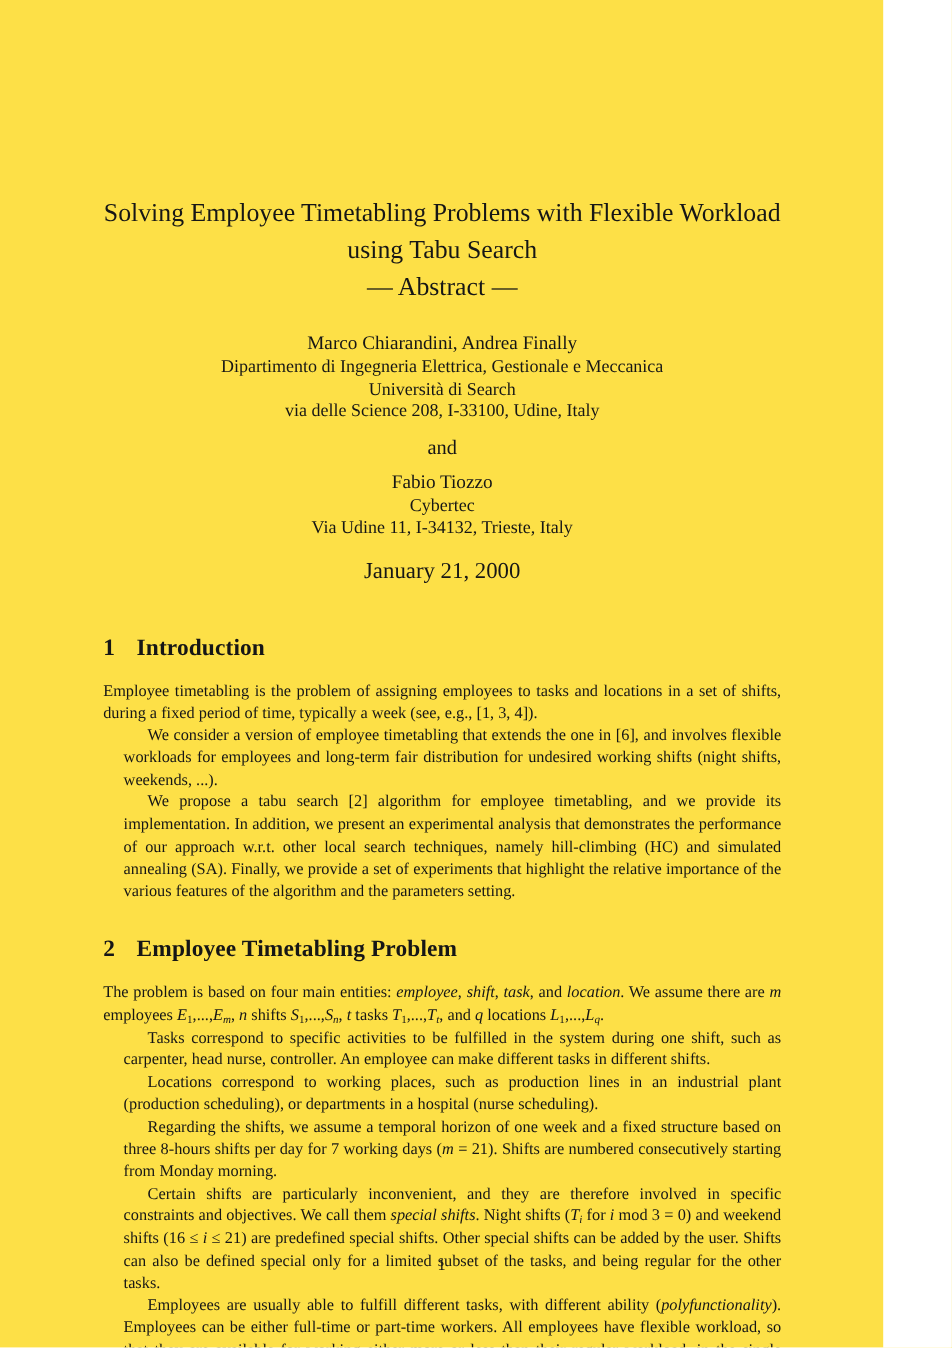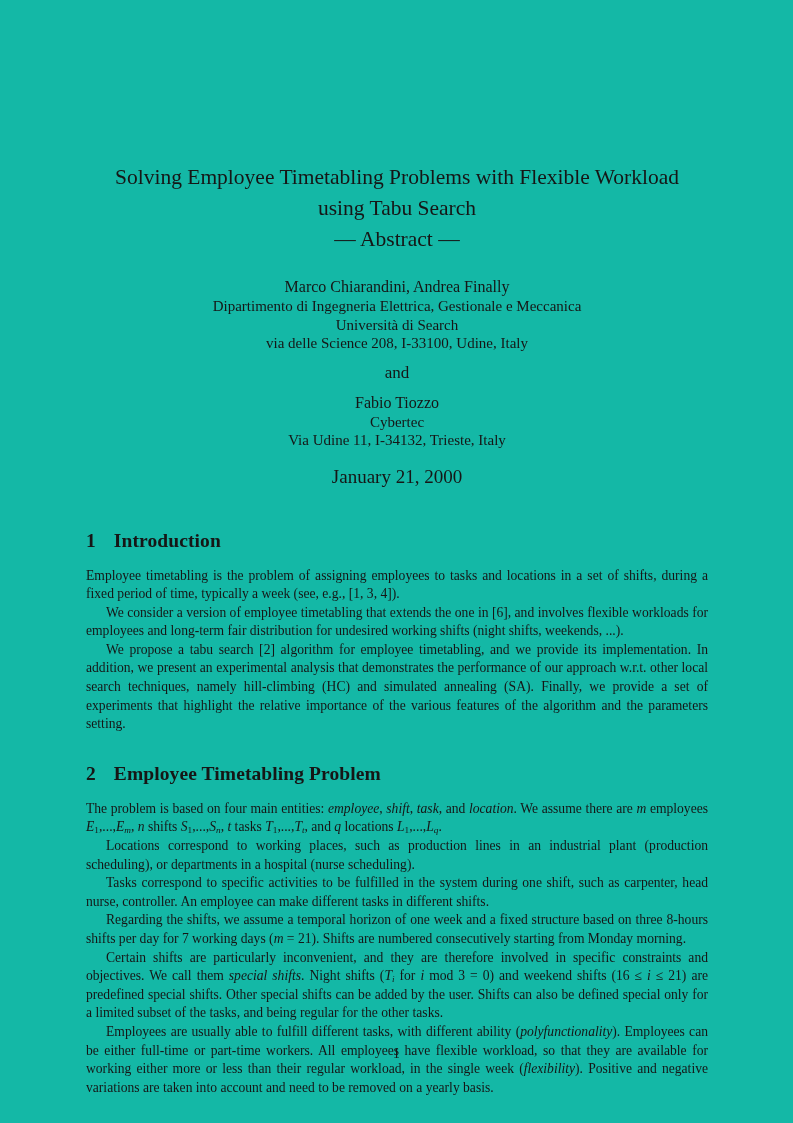--- a/index.html
+++ b/index.html
@@ -1,20 +1,20 @@
 <!DOCTYPE html>
 <html><head>
 <meta charset="utf-8">
 <style>
   html, body { margin: 0; padding: 0; background: #ffffff; }
   .page {
     position: relative;
-    width: 793px;
+    width: 736px;
     height: 1123px;
-    background: #14b8a6;
+    background: #fde047;
     color: #161616;
     font-family: "Liberation Serif", "DejaVu Serif", serif;
     overflow: hidden;
   }
   .content {
     position: absolute;
     left: 86px;
     right: 85px;
     top: 0;
   }
@@ -44,21 +44,21 @@
   h2.sec-2 { margin-top: 29px; }
   .section-number { display: inline-block; margin-right: 0.92em; }
   
   .section-body { margin-top: 15px; }
   .section-body p {
     margin: 0;
     font-size: 13.6px;
     line-height: 18.6px;
     text-align: justify;
   }
-  .section-body p.indent { text-indent: 20px; }
+  .section-body p.indent { text-indent: 20px; margin-left: 17px; }
   .section-body p sub {
     font-size: 0.68em;
     line-height: 0;
     vertical-align: -0.25em;
   }
   
   .page-number {
     position: absolute;
     left: 0;
     right: 0;
@@ -101,22 +101,22 @@
           <p class="indent">We propose a tabu search [2] algorithm for employee timetabling, and we provide its implementation. In addition, we present an experimental analysis that demonstrates the performance of our approach w.r.t. other local search techniques, namely hill-climbing (HC) and simulated annealing (SA). Finally, we provide a set of experiments that highlight the relative importance of the various features of the algorithm and the parameters setting.</p>
         </div>
     </section>
 
     <section>
       <h2 class="section-heading sec-2">
         <span class="section-number">2</span><span>Employee Timetabling Problem</span>
       </h2>
       <div class="section-body">
           <p>The problem is based on four main entities: <i>employee</i>, <i>shift</i>, <i>task</i>, and <i>location</i>. We assume there are <i>m</i> employees <i>E</i><sub>1</sub>,...,<i>E</i><sub><i>m</i></sub>, <i>n</i> shifts <i>S</i><sub>1</sub>,...,<i>S</i><sub><i>n</i></sub>, <i>t</i> tasks <i>T</i><sub>1</sub>,...,<i>T</i><sub><i>t</i></sub>, and <i>q</i> locations <i>L</i><sub>1</sub>,...,<i>L</i><sub><i>q</i></sub>.</p>
+          <p class="indent">Tasks correspond to specific activities to be fulfilled in the system during one shift, such as carpenter, head nurse, controller. An employee can make different tasks in different shifts.</p>
           <p class="indent">Locations correspond to working places, such as production lines in an industrial plant (production scheduling), or departments in a hospital (nurse scheduling).</p>
-          <p class="indent">Tasks correspond to specific activities to be fulfilled in the system during one shift, such as carpenter, head nurse, controller. An employee can make different tasks in different shifts.</p>
           <p class="indent">Regarding the shifts, we assume a temporal horizon of one week and a fixed structure based on three 8-hours shifts per day for 7 working days (<i>m</i> = 21). Shifts are numbered consecutively starting from Monday morning.</p>
           <p class="indent">Certain shifts are particularly inconvenient, and they are therefore involved in specific constraints and objectives. We call them <i>special shifts</i>. Night shifts (<i>T</i><sub><i>i</i></sub> for <i>i</i> mod 3 = 0) and weekend shifts (16 ≤ <i>i</i> ≤ 21) are predefined special shifts. Other special shifts can be added by the user. Shifts can also be defined special only for a limited subset of the tasks, and being regular for the other tasks.</p>
           <p class="indent">Employees are usually able to fulfill different tasks, with different ability (<i>polyfunctionality</i>). Employees can be either full-time or part-time workers. All employees have flexible workload, so that they are available for working either more or less than their regular workload, in the single week (<i>flexibility</i>). Positive and negative variations are taken into account and need to be removed on a yearly basis.</p>
         </div>
     </section>
 
   </div>
 
   <div class="page-number">1</div>
 </div>

